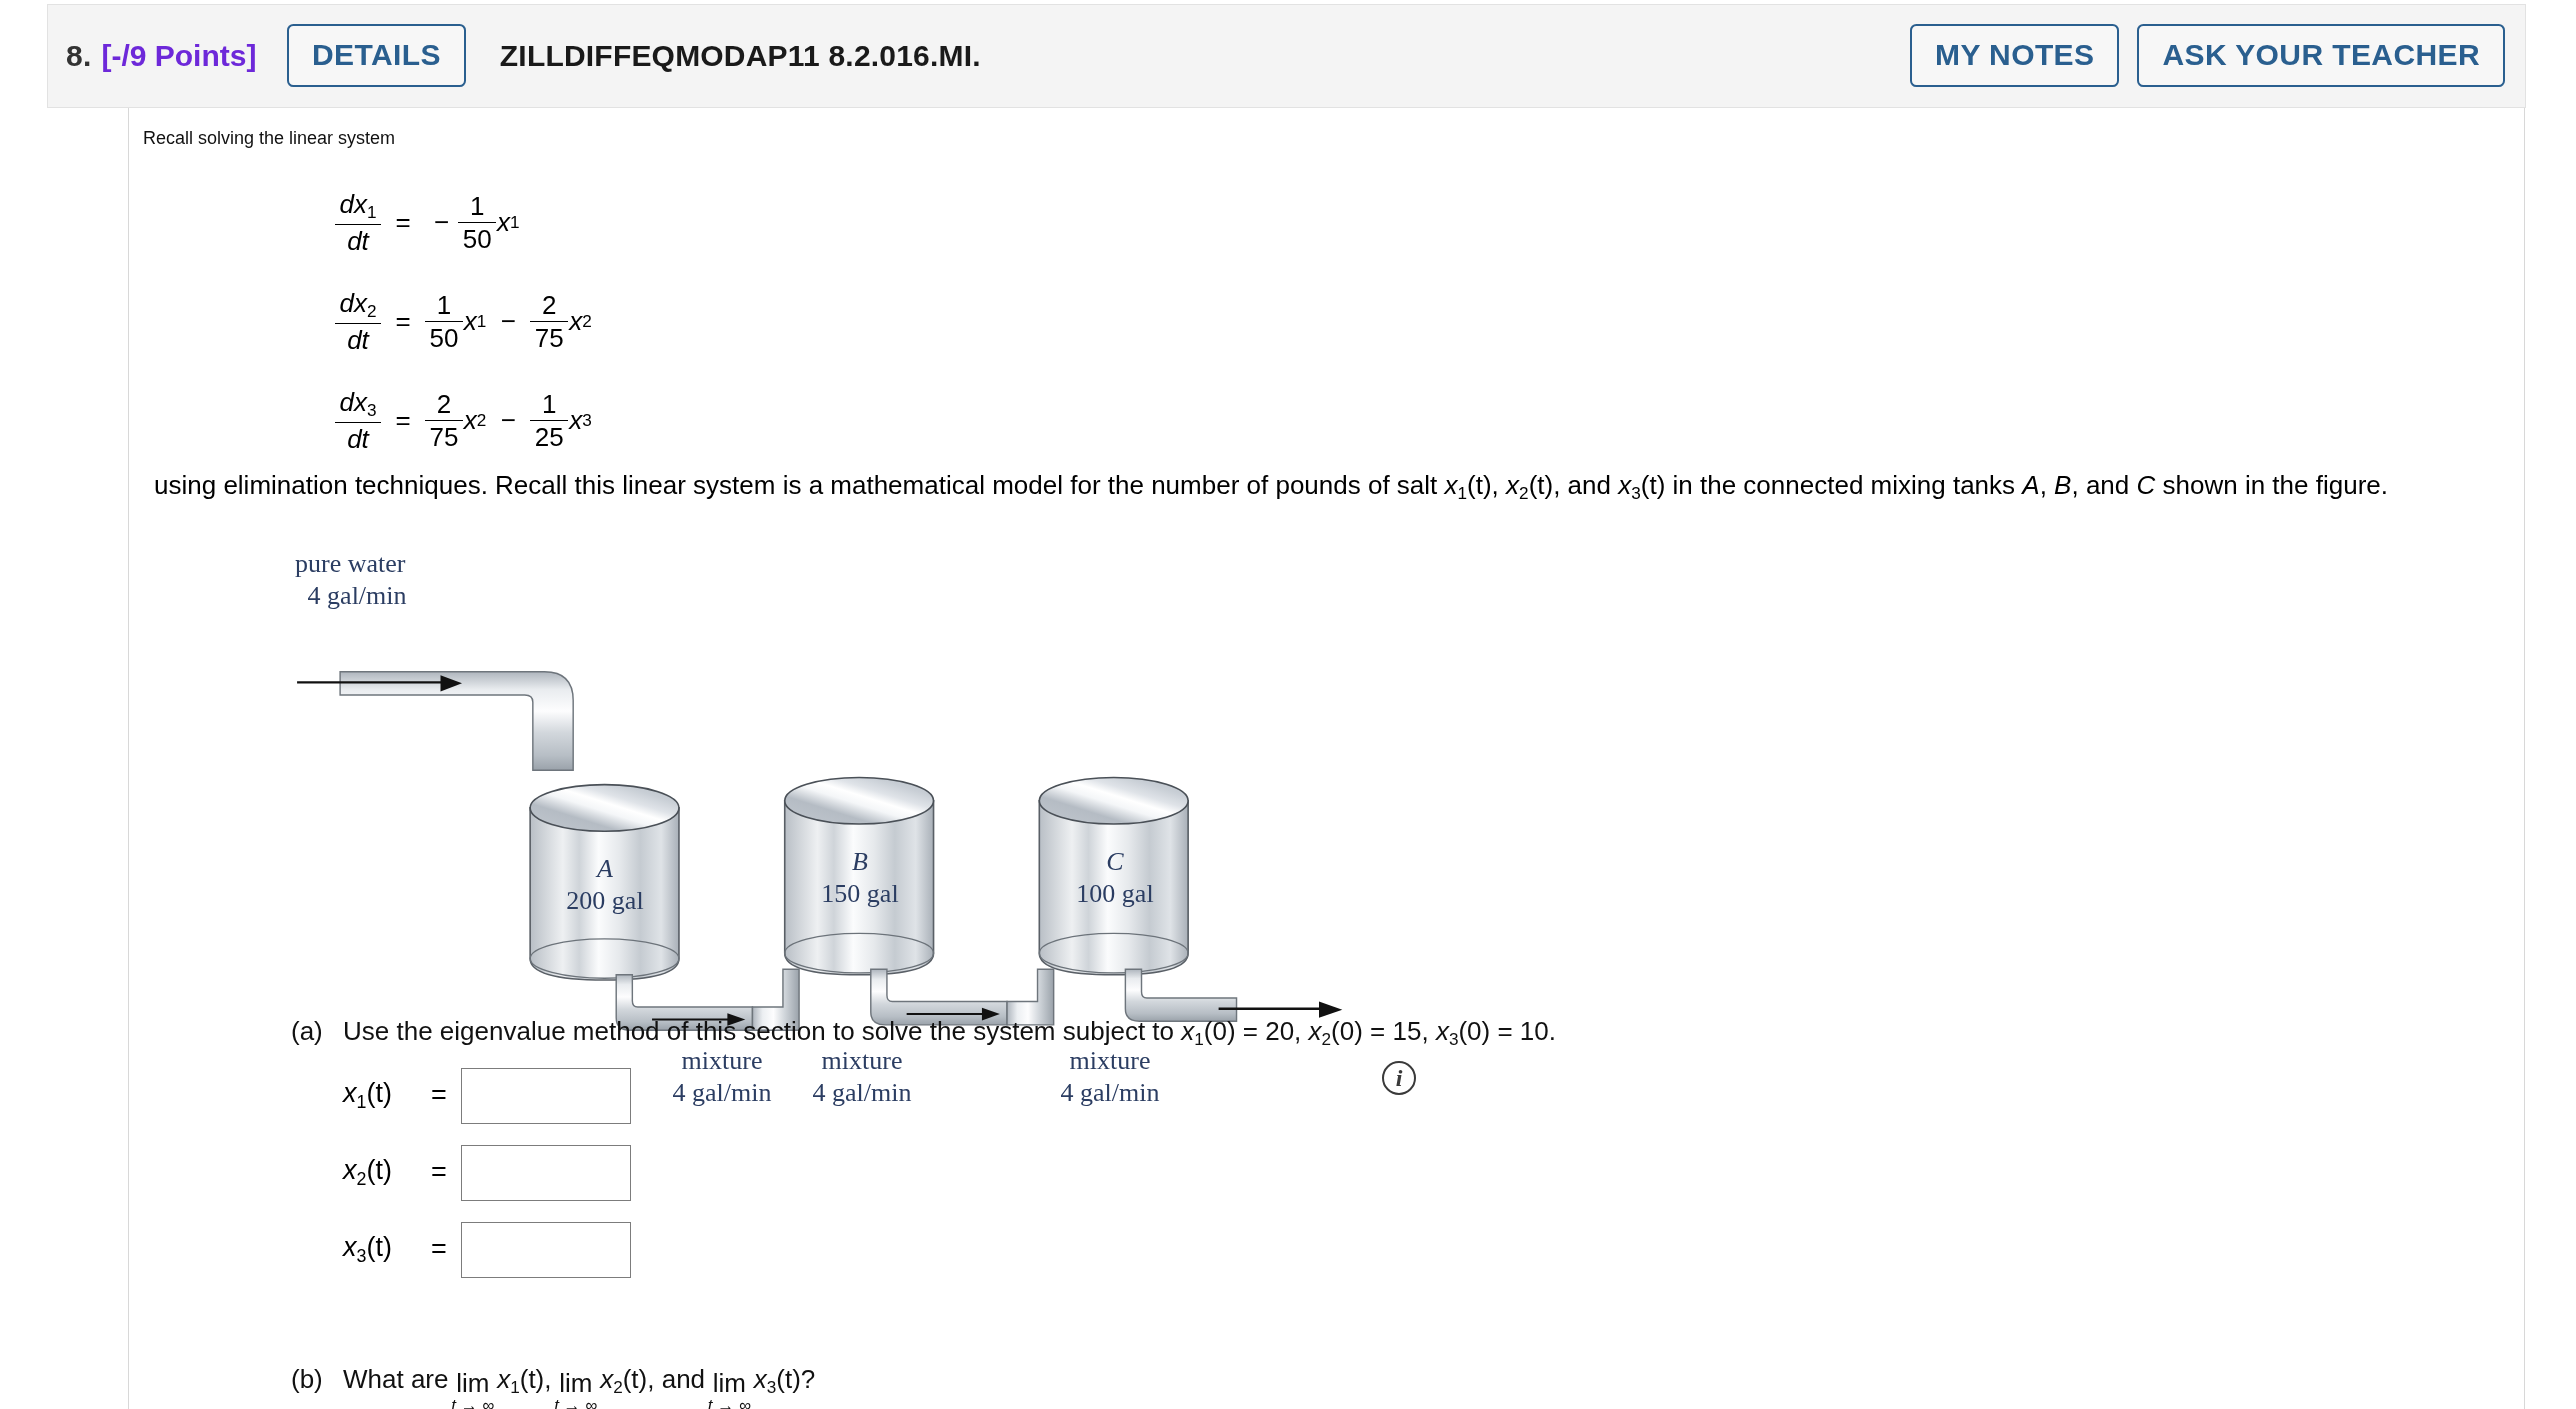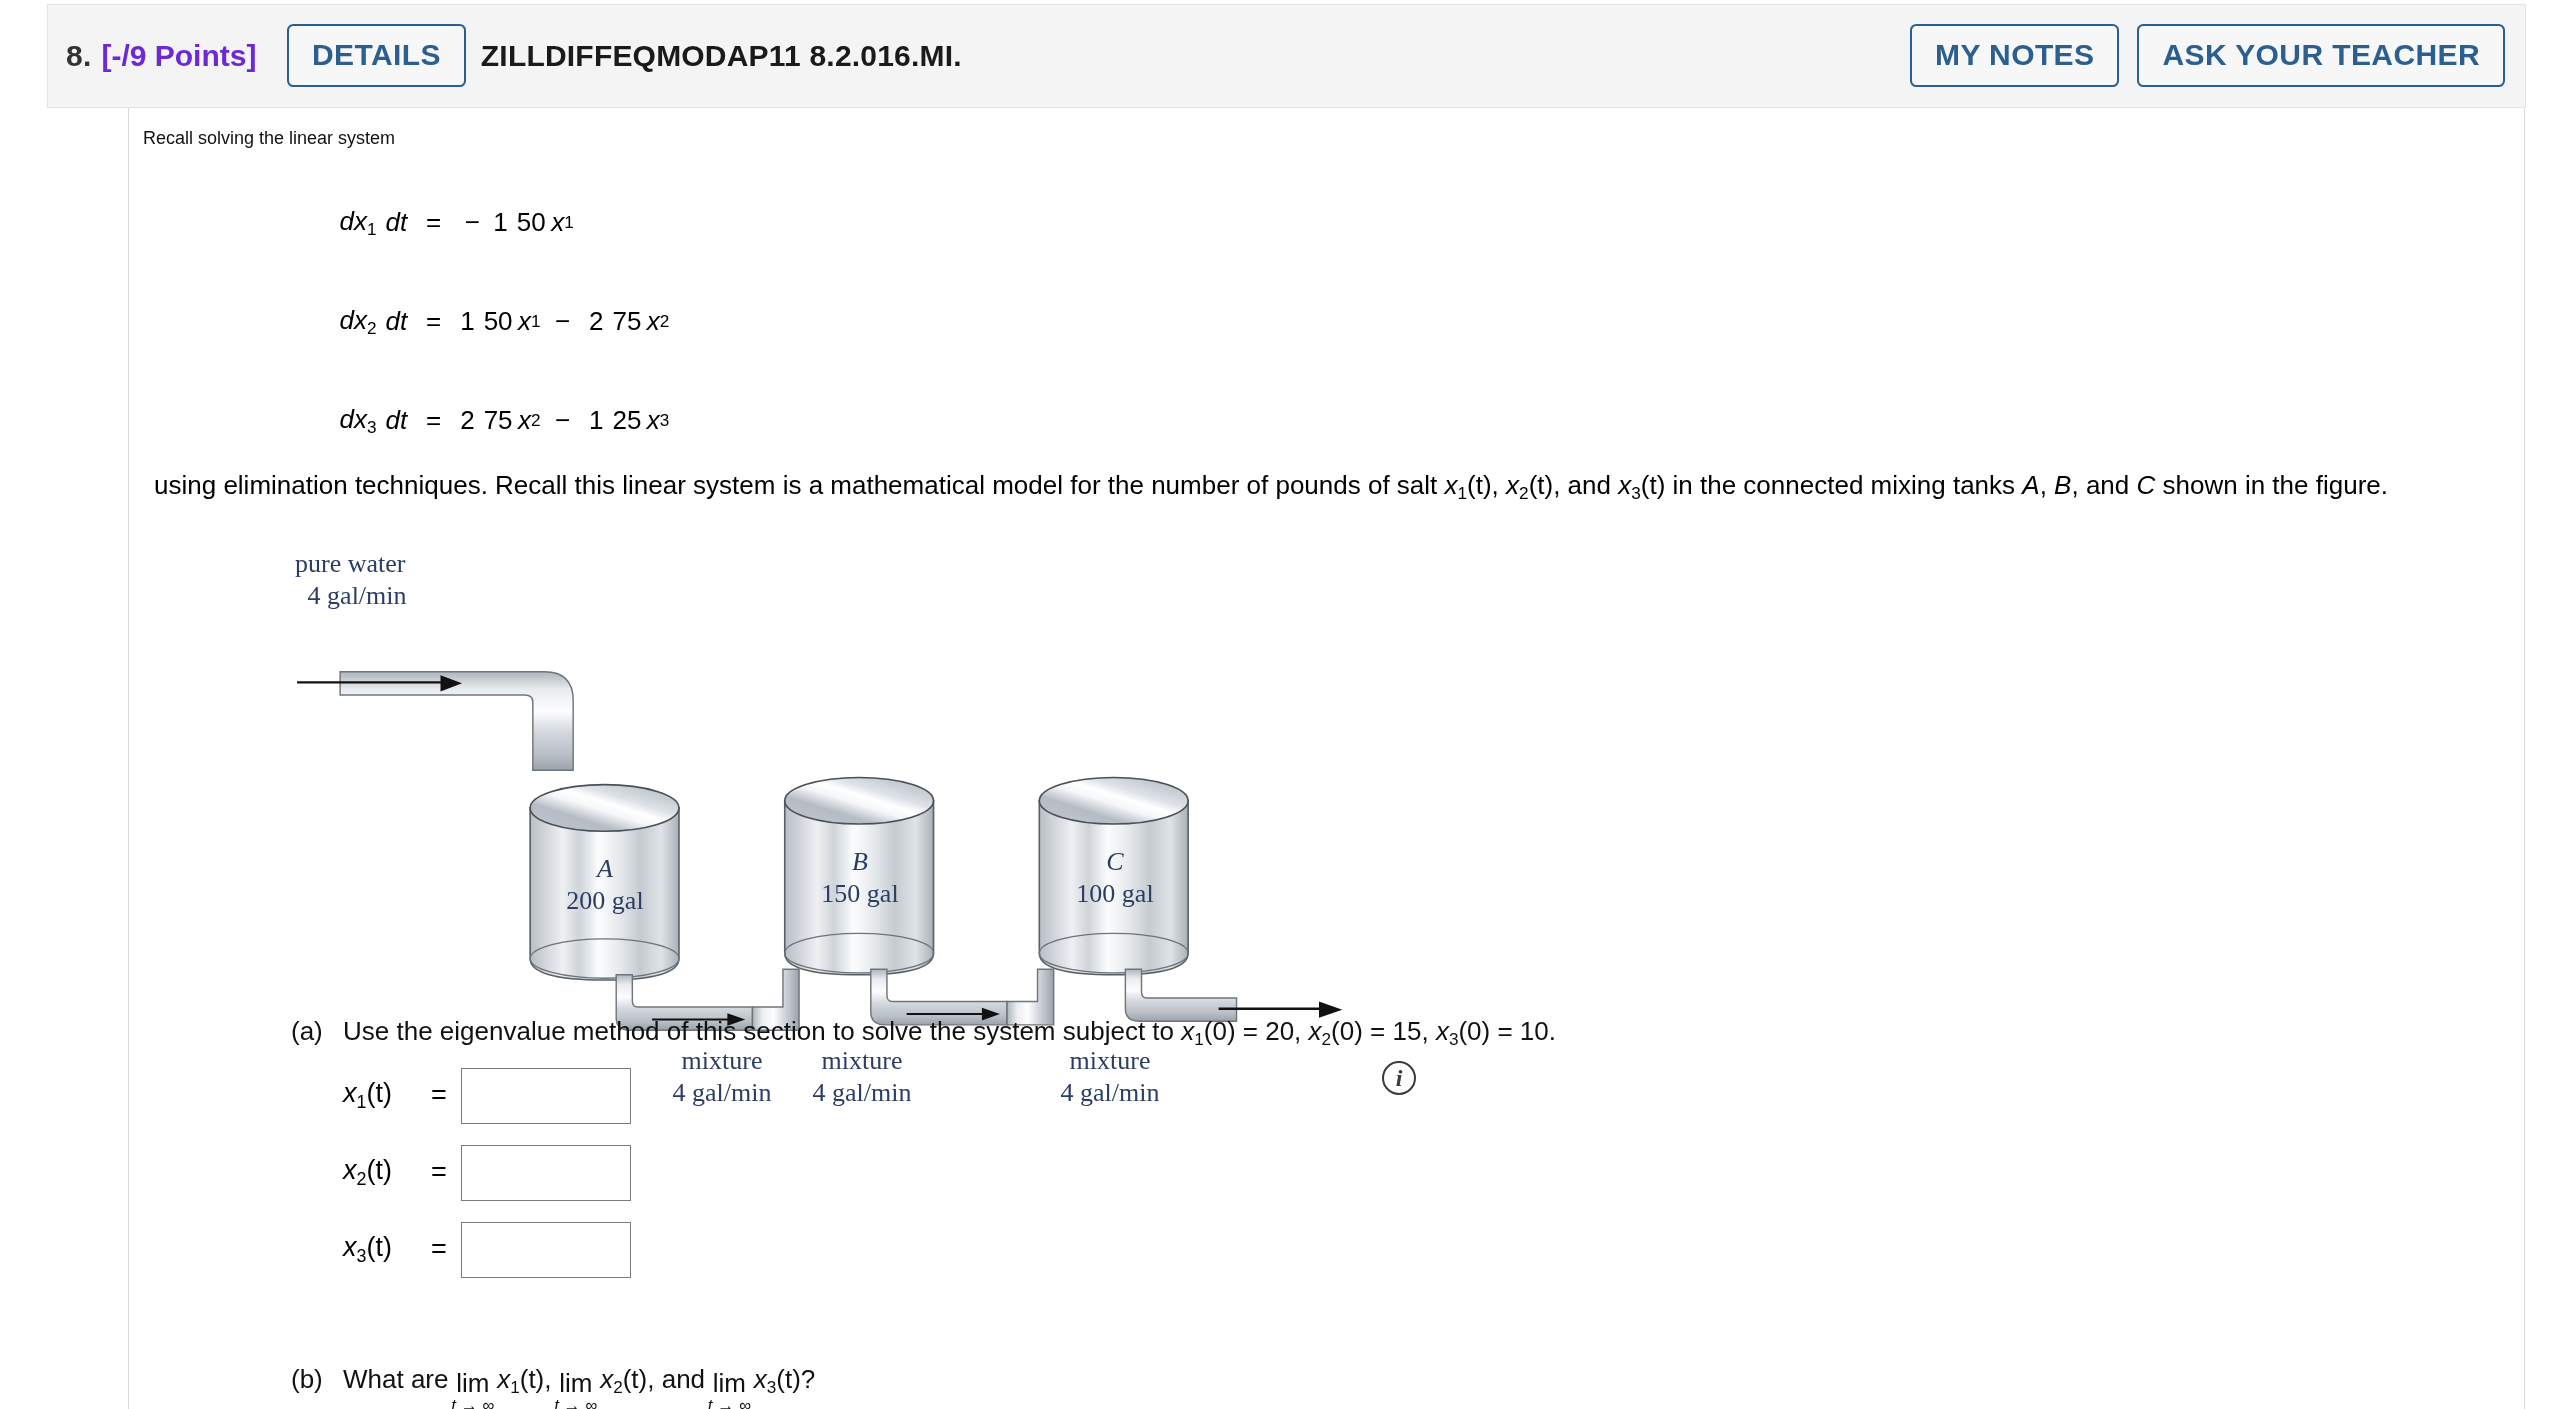--- a/index.html
+++ b/index.html
@@ -48,21 +48,21 @@
     white-space: nowrap;
     cursor: pointer;
     line-height: 1;
     font-family: "Liberation Sans", sans-serif;
   }
   .btn-details { margin-left: 30.5px; }
   .qcode {
     font-size: 30px;
     font-weight: bold;
     color: #1a1a1a;
-    margin-left: 15px;
+    margin-left: 34px;
     white-space: nowrap;
     letter-spacing: 0.2px;
   }
   .header-right {
     margin-left: auto;
     margin-right: 20px;
     display: flex;
     gap: 18px;
   }
 
@@ -89,21 +89,21 @@
   .eqblock { position: absolute; left: 206px; top: 65px; }
   .eqrow {
     display: flex;
     align-items: center;
     height: 99px;
     font-size: 26px;
     color: #000;
   }
   .frac {
     display: inline-flex;
-    flex-direction: row;
+    flex-direction: column;
     align-items: center;
     justify-content: center;
     vertical-align: middle;
     line-height: 1.08;
   }
   .frac .num, .frac .den { padding: 0 4.5px; white-space: nowrap; }
   .frac .bar {
     width: 100%;
     height: 1.8px;
     background: #000;

